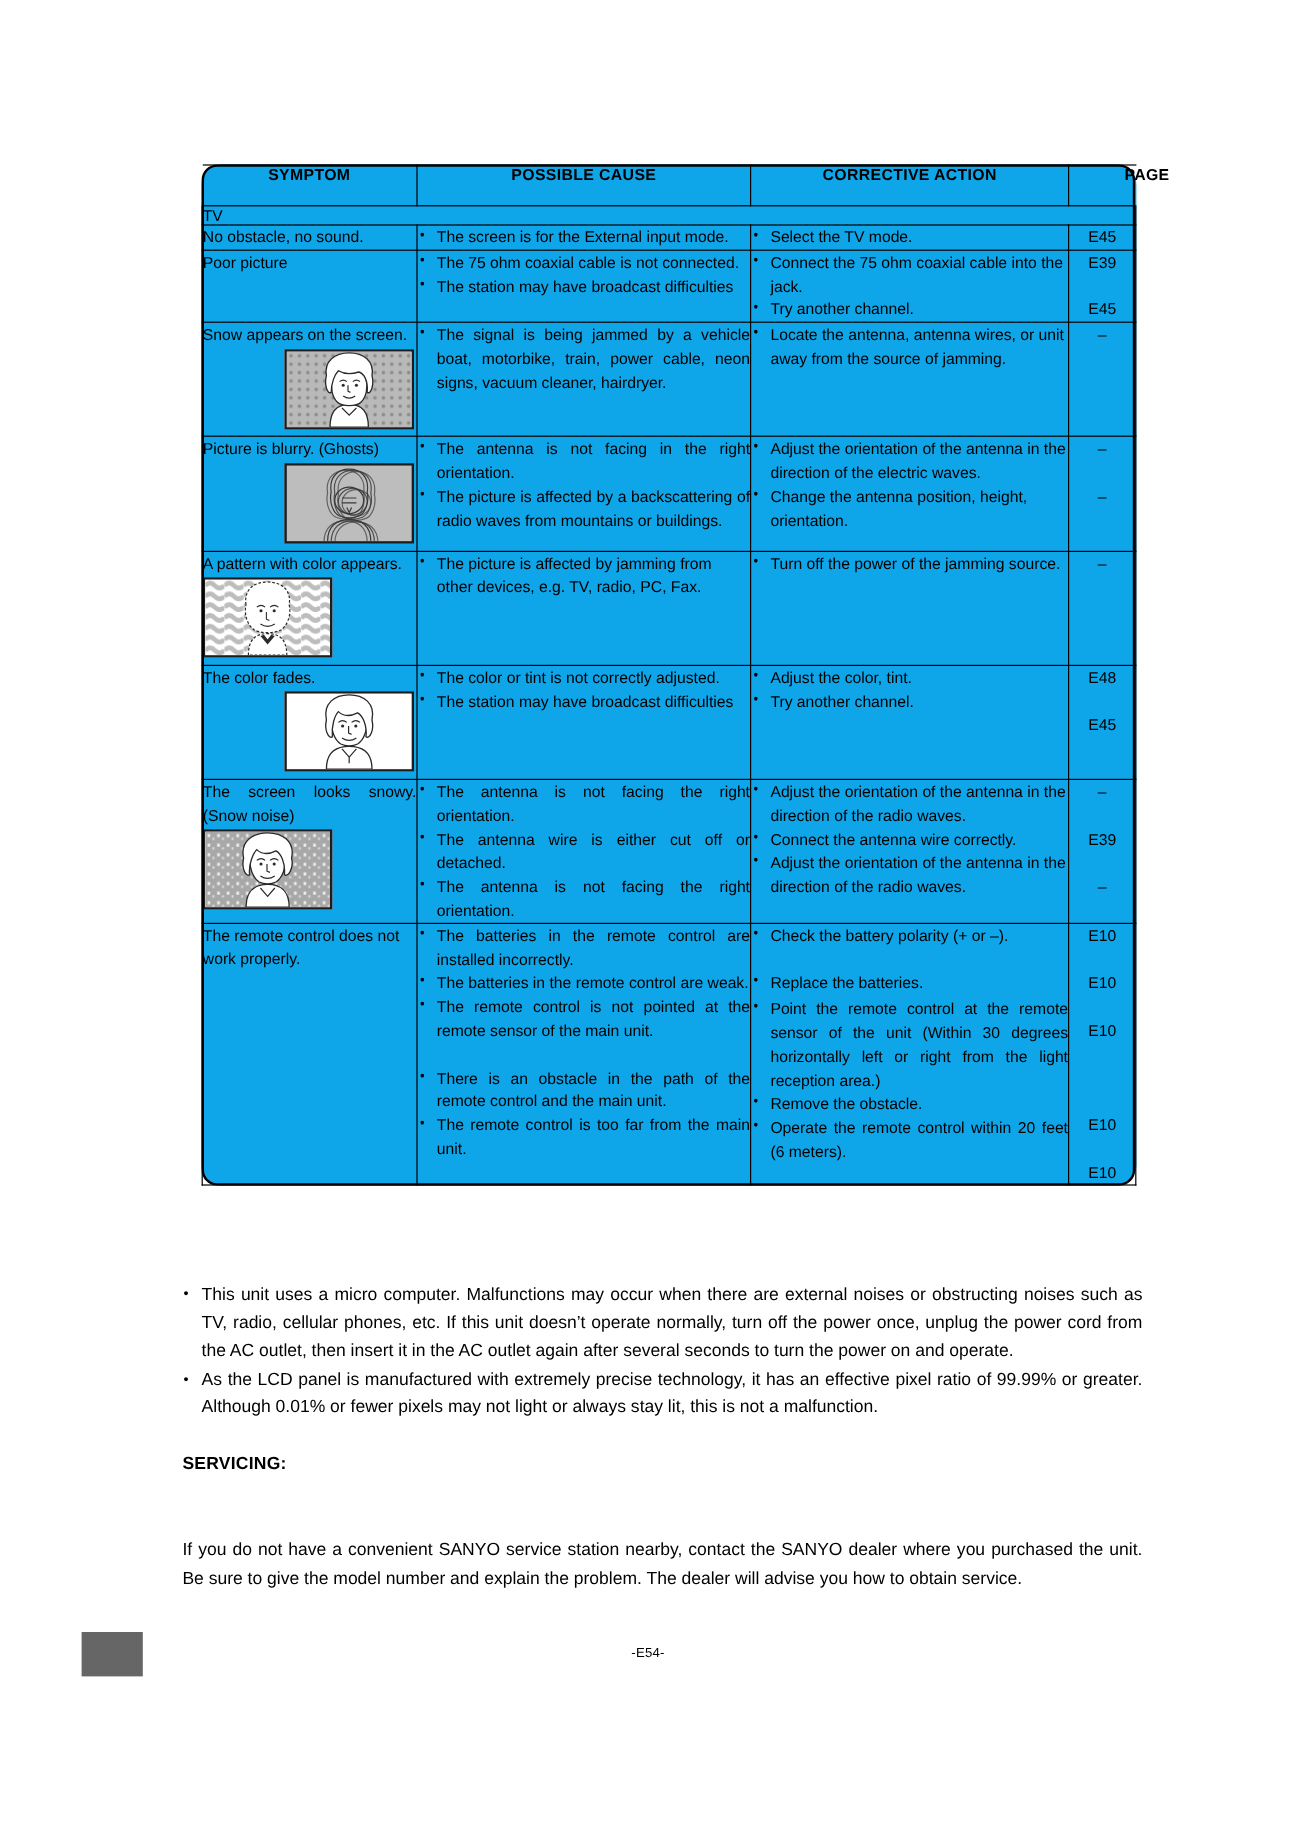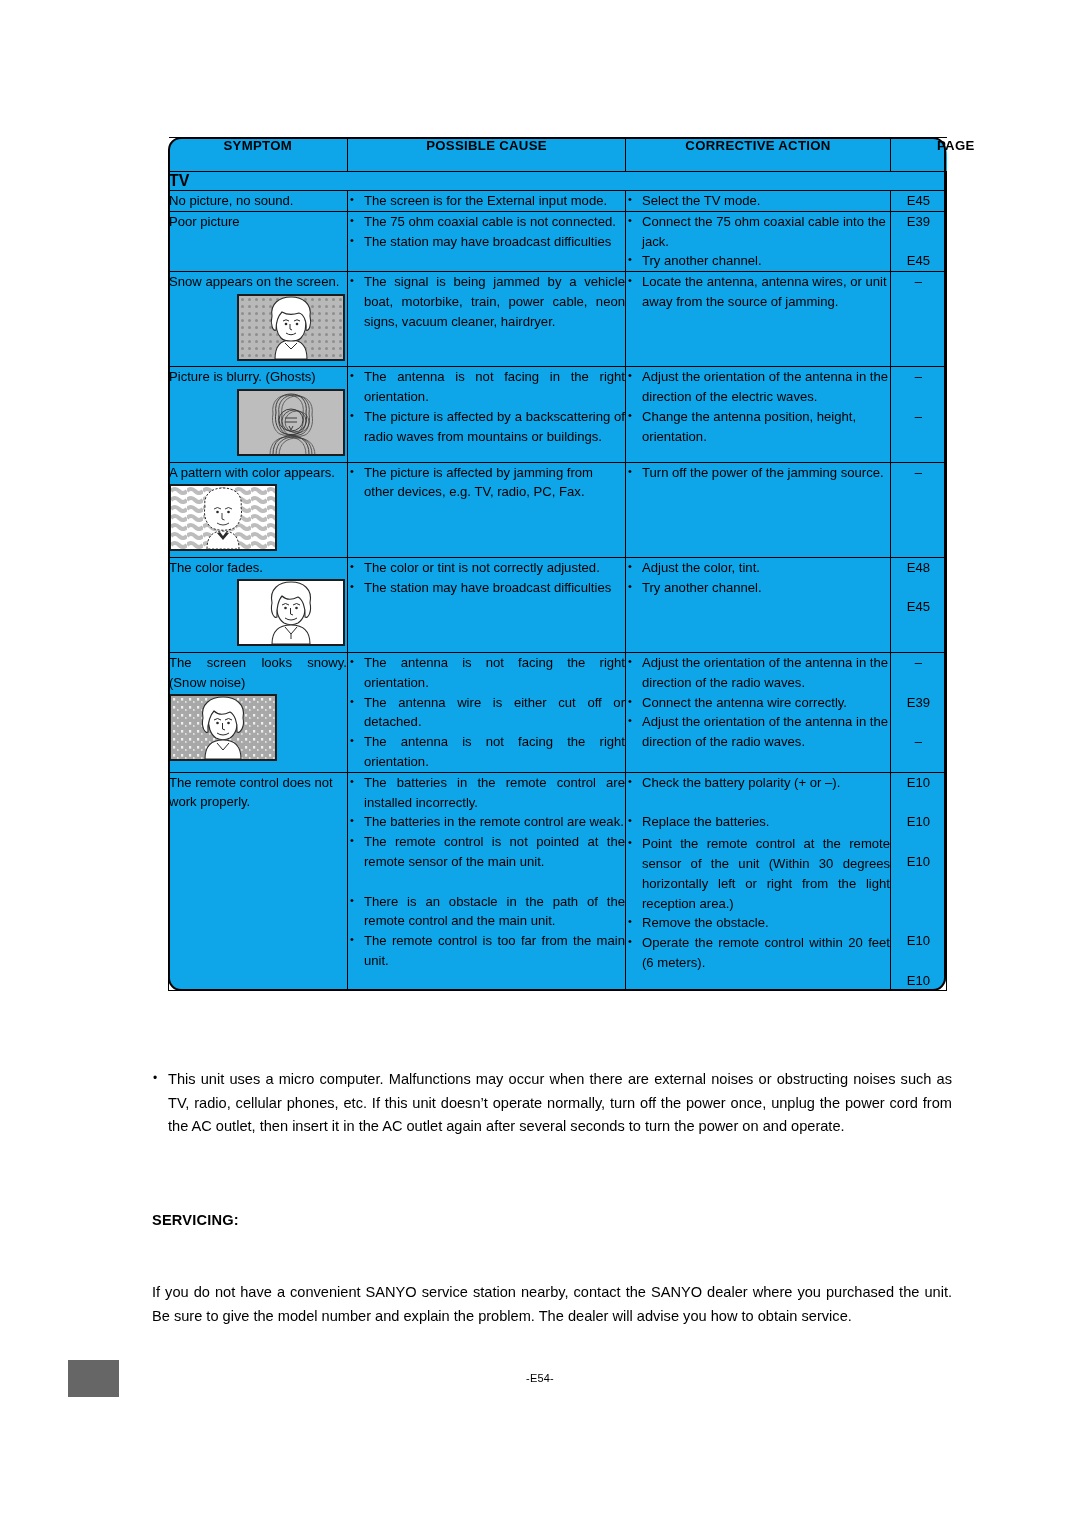--- a/index.html
+++ b/index.html
@@ -68,22 +68,22 @@
     letter-spacing: 0.3px;
     padding: 9px 2px 9px 2px;
     height: 34px;
     vertical-align: middle;
     border-top: none;
   }
   .hdr-row th:first-child { border-left: none; }
   .hdr-row th:last-child  { border-right: none; padding-left: 46px; }
 
   .group-row td {
-    font-weight: bold;
-    font-size: 16px;
+    font-weight: normal;
+    font-size: 13px;
     padding: 3px 0 3px 8px;
     border-left: none;
     border-right: none;
   }
 
   
   .sym {
     font-size: 13.1px;
     line-height: 19.6px;
     padding: 4px 6px 6px 7px;
@@ -230,21 +230,21 @@
           <th>PAGE</th>
         </tr>
       </thead>
       <tbody>
 
         <tr class="group-row">
           <td colspan="4">TV</td>
         </tr>
 
         <tr>
-          <td class="sym">No picture, no sound.</td>
+          <td class="sym">No obstacle, no sound.</td>
           <td class="cause">
             <ul class="bl">
               <li class="just">The screen is for the External input mode.</li>
             </ul>
           </td>
           <td class="action">
             <ul class="bl">
               <li>Select the TV mode.</li>
             </ul>
           </td>
@@ -560,20 +560,21 @@
             <div class="pgline">E10</div>
           </td>
         </tr>
 
       </tbody>
     </table>
   </div>
 
   <div class="notes">
     <div class="nitem">This unit uses a micro computer. Malfunctions may occur when there are external noises or obstructing noises such as TV, radio, cellular phones, etc. If this unit doesn’t operate normally, turn off the power once, unplug the power cord from the AC outlet, then insert it in the AC outlet again after several seconds to turn the power on and operate.</div>
+    <div class="nitem">As the LCD panel is manufactured with extremely precise technology, it has an effective pixel ratio of 99.99% or greater. Although 0.01% or fewer pixels may not light or always stay lit, this is not a malfunction.</div>
   </div>
 
   <div class="servicing-head">SERVICING:</div>
   <div class="servicing-p2">If you do not have a convenient SANYO service station nearby, contact the SANYO dealer where you purchased the unit. Be sure to give the model number and explain the problem. The dealer will advise you how to obtain service.</div>
 
   <div class="footer-square"></div>
   <div class="footer-page">-E54-</div>
 
 </div>
 

